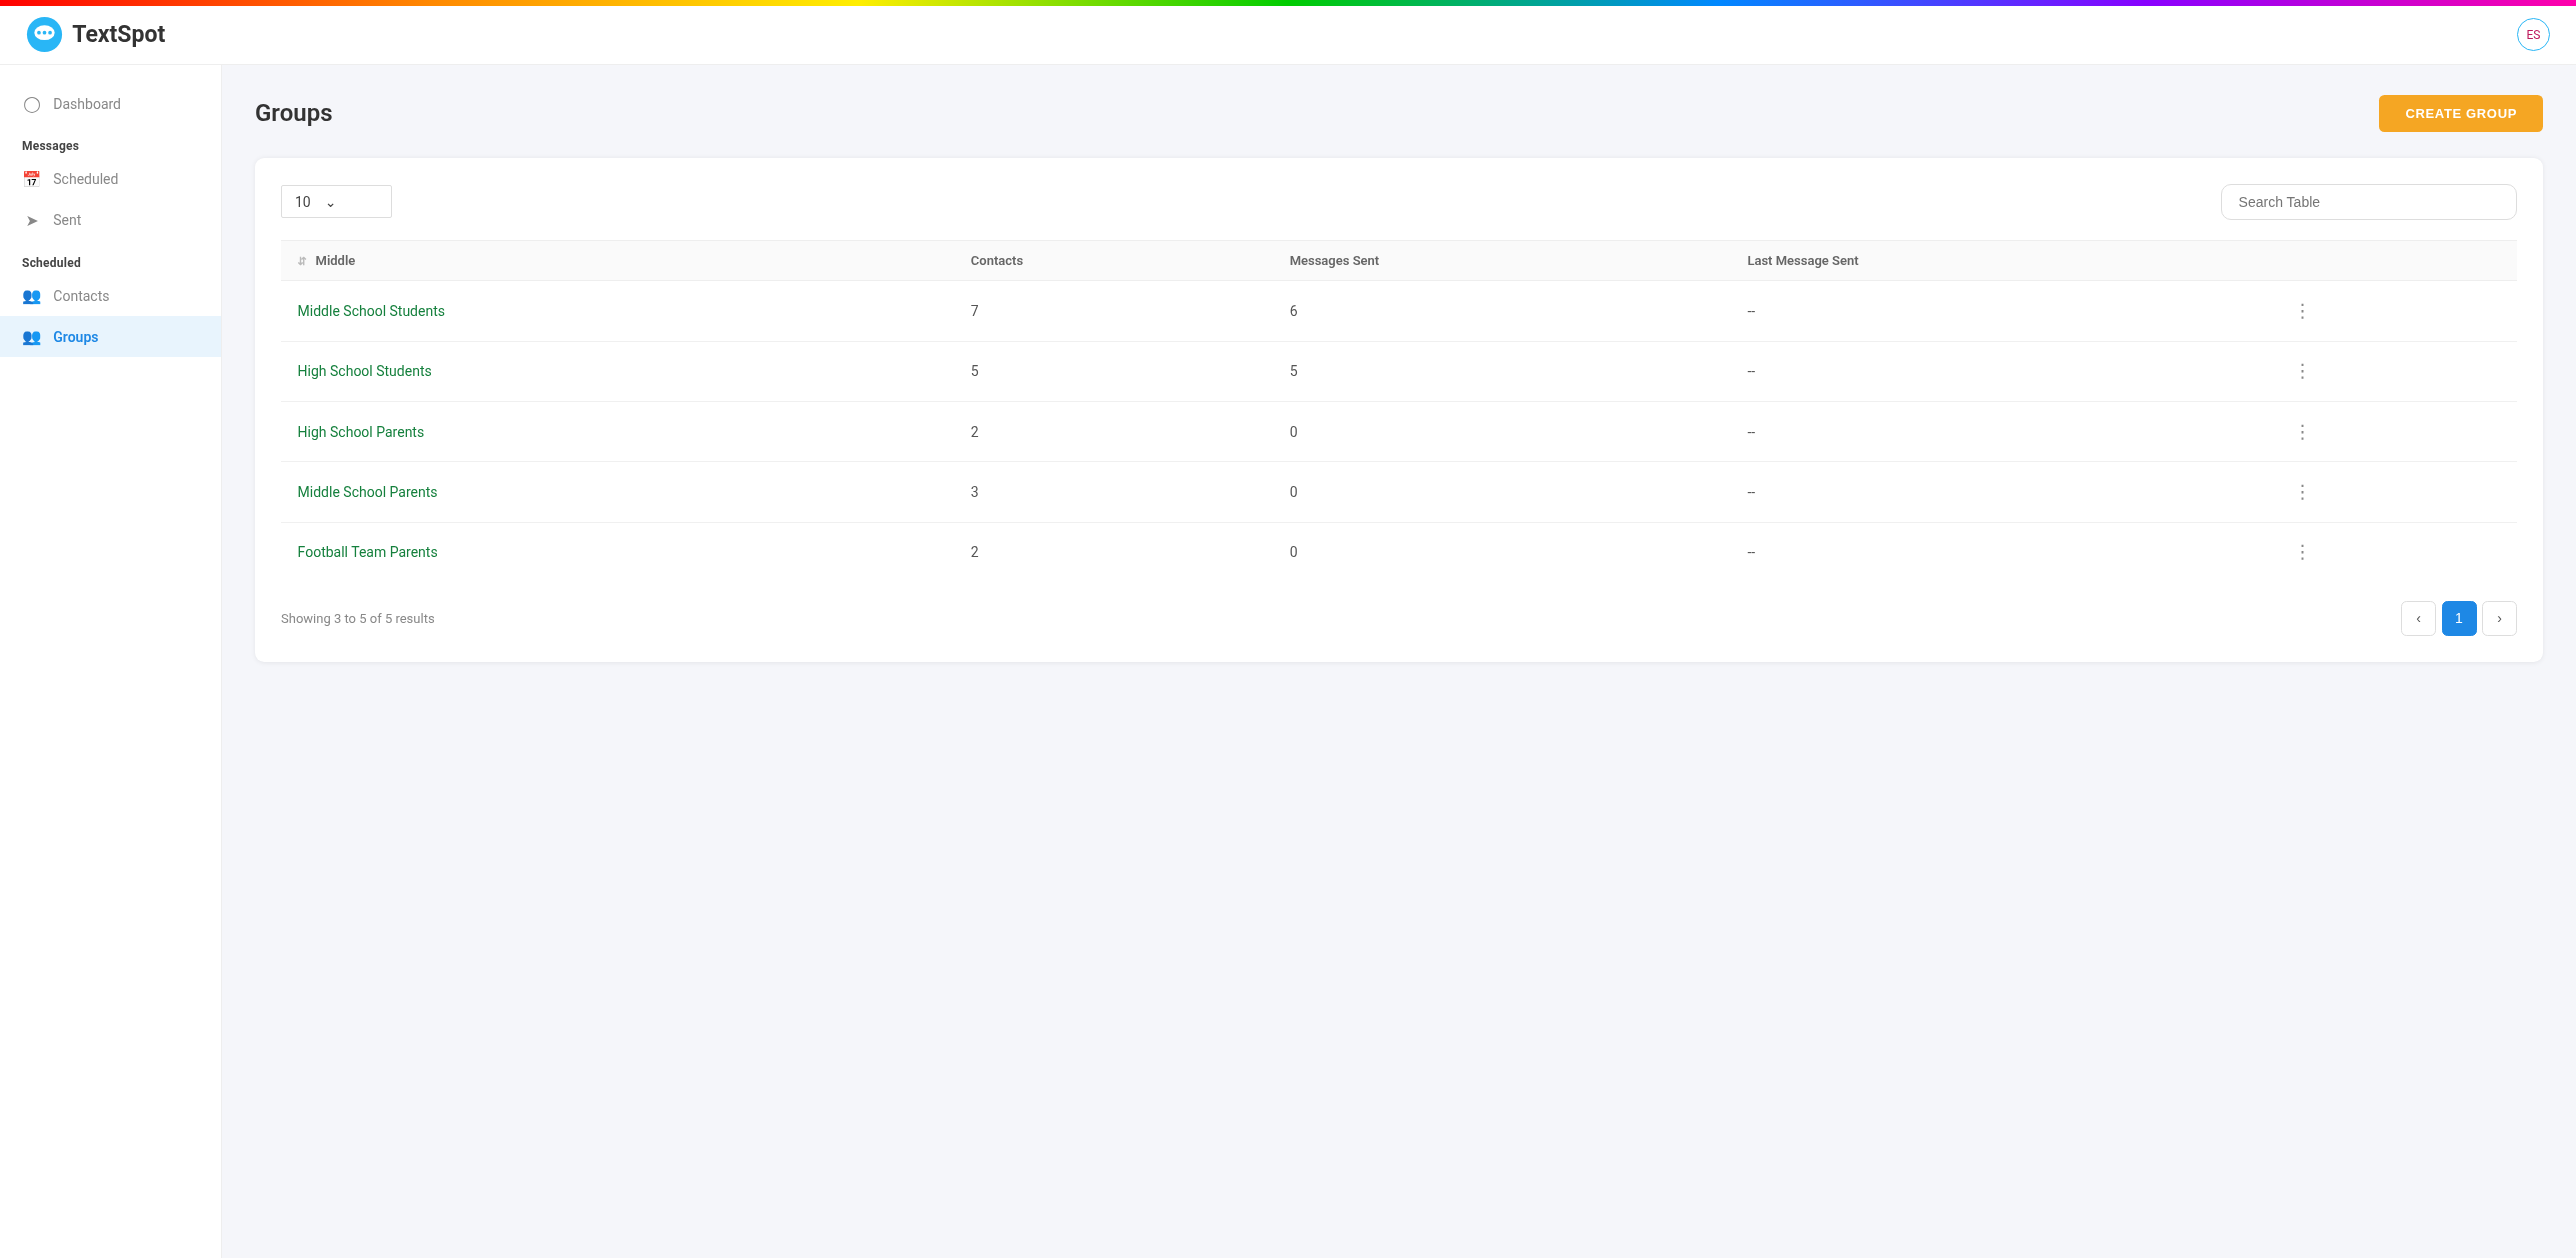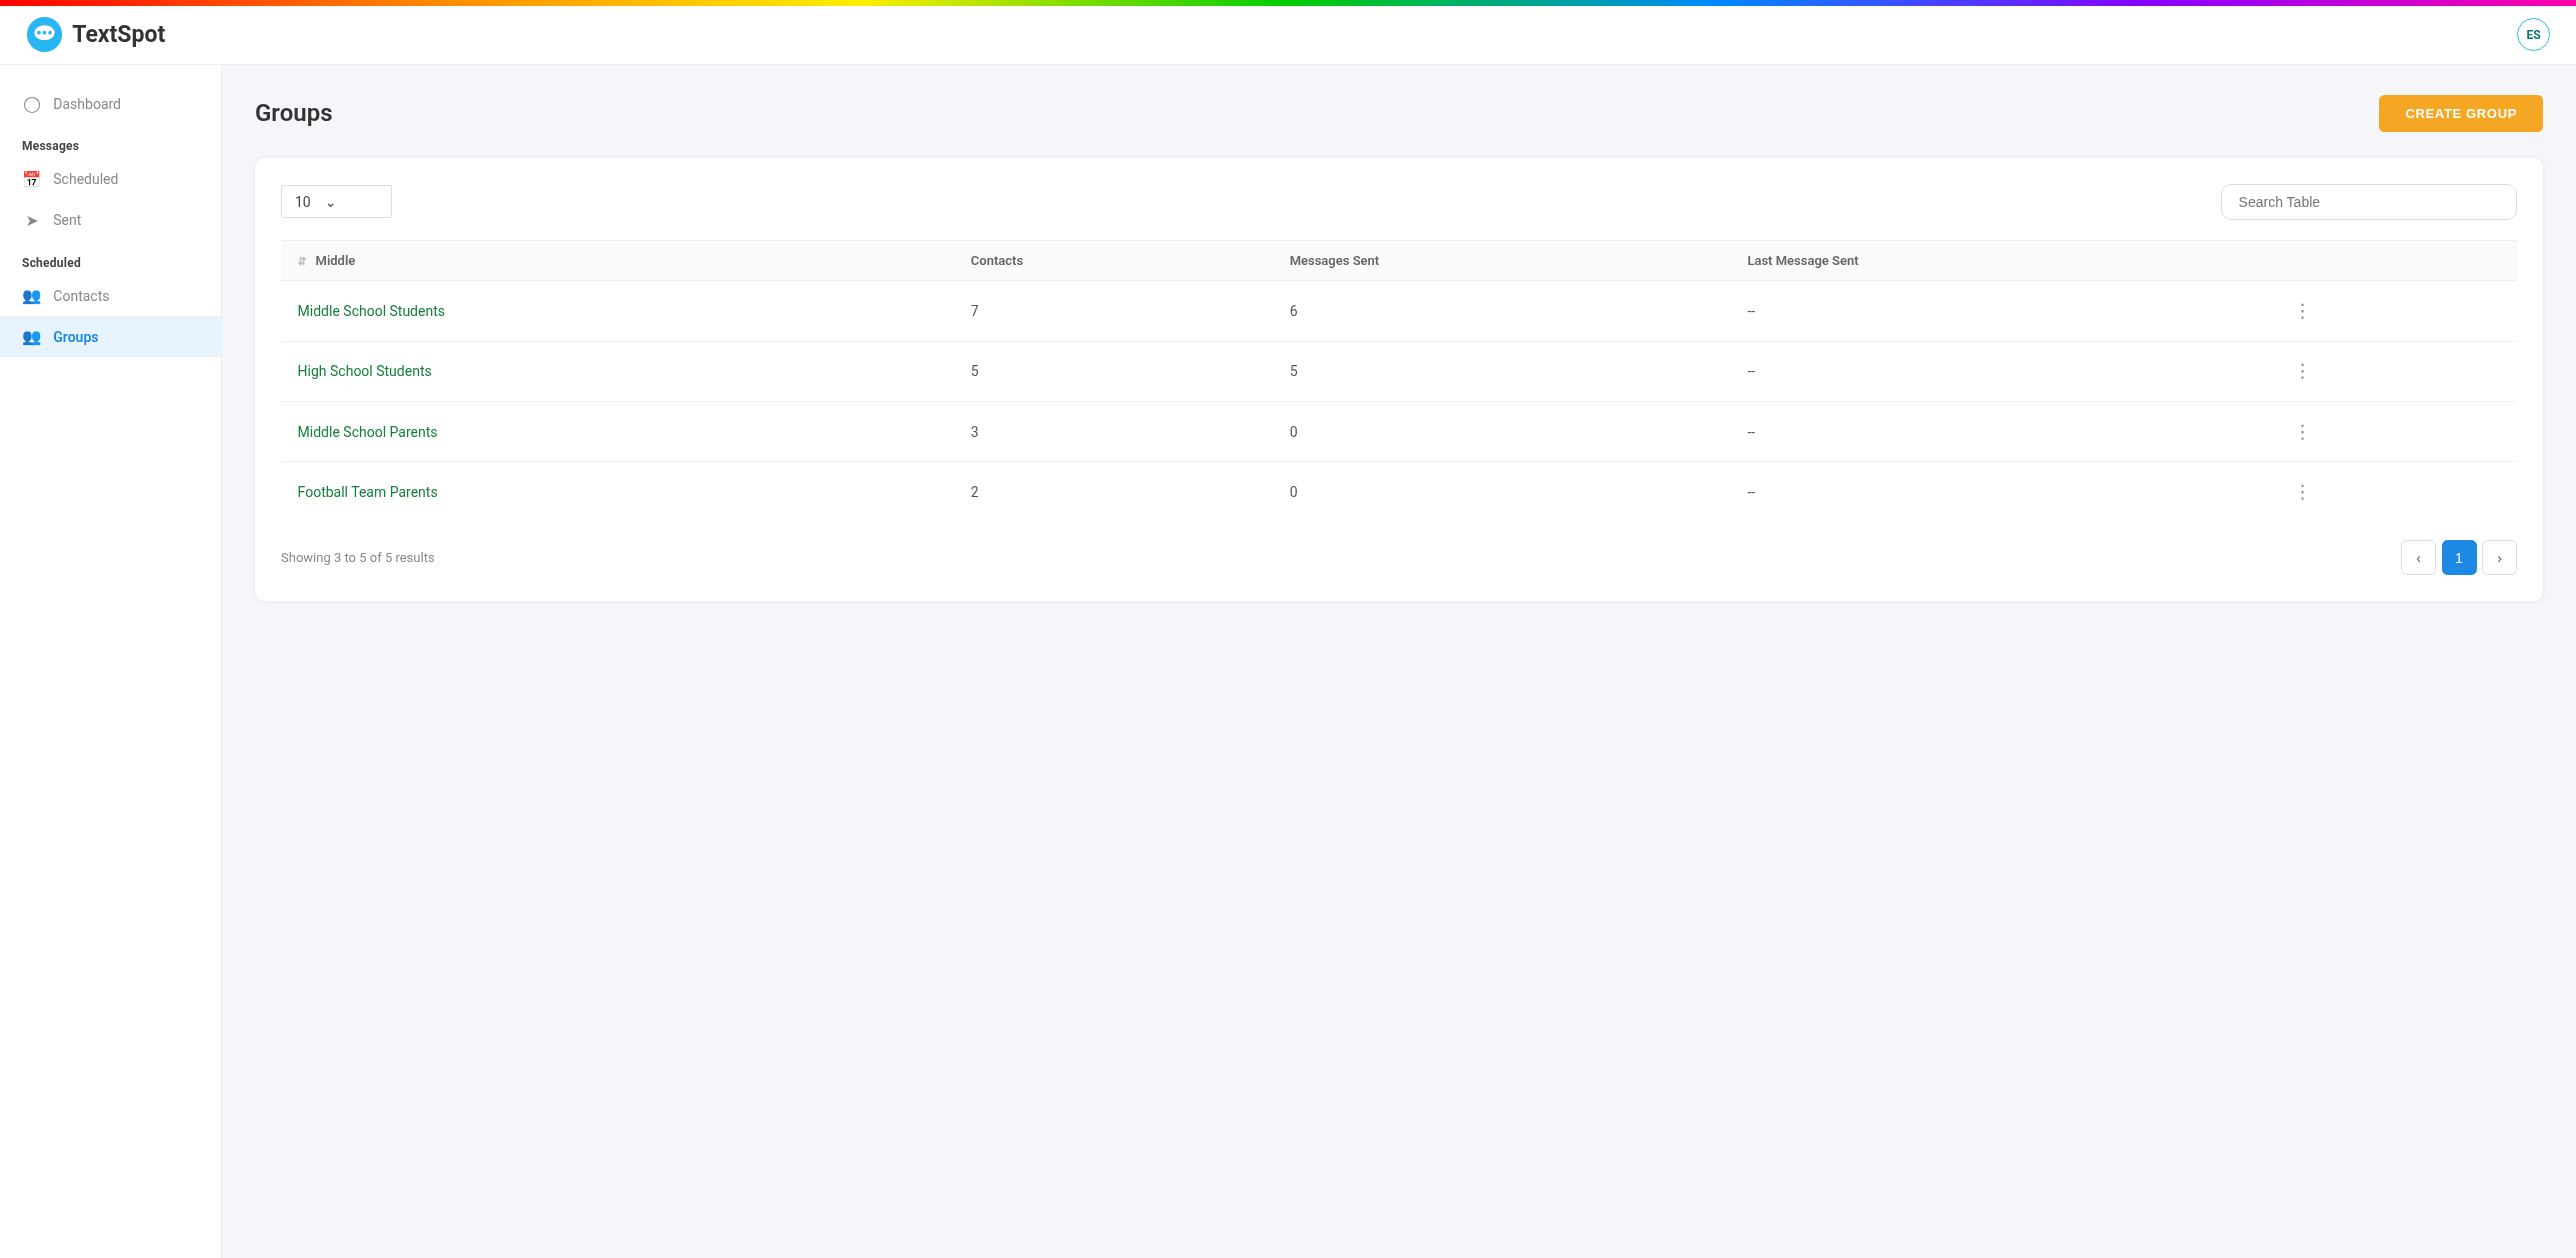--- a/index.html
+++ b/index.html
@@ -38,22 +38,22 @@
     }
     .user-avatar {
       width: 33px;
       height: 33px;
       border-radius: 50%;
       border: 1.8px solid #29b6f6;
       display: flex;
       align-items: center;
       justify-content: center;
       font-size: 12px;
-      font-weight: 700;
-      color: #0f766e;
+      font-weight: 400;
+      color: #be185d;
       background: #fff;
     }
 
     
     .layout {
       display: flex;
       min-height: calc(100vh - 65px);
     }
 
     
@@ -350,20 +350,31 @@
       </td>
       <td>5</td>
       <td>5</td>
       <td>--</td>
       <td>
         <button class="actions-btn">⋮</button>
       </td>
     </tr>
             <tr>
       <td>
+        <a class="group-link" href="#">High School Parents</a>
+      </td>
+      <td>2</td>
+      <td>0</td>
+      <td>--</td>
+      <td>
+        <button class="actions-btn">⋮</button>
+      </td>
+    </tr>
+            <tr>
+      <td>
         <a class="group-link" href="#">Middle School Parents</a>
       </td>
       <td>3</td>
       <td>0</td>
       <td>--</td>
       <td>
         <button class="actions-btn">⋮</button>
       </td>
     </tr>
             <tr>

